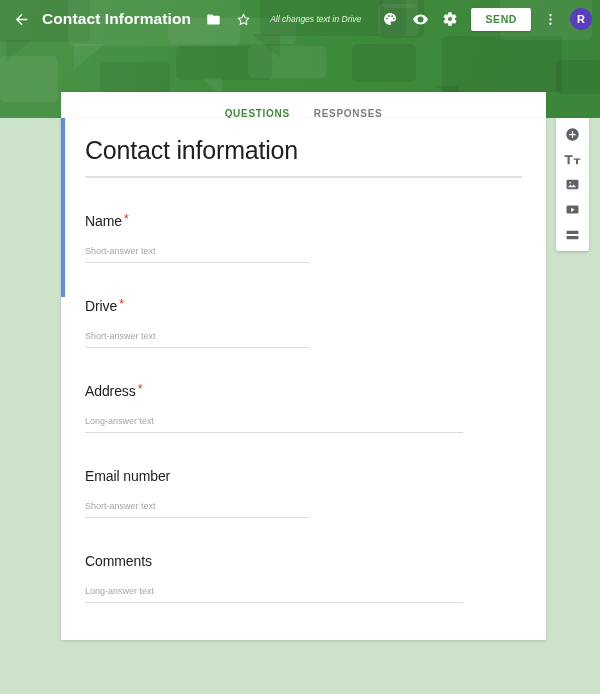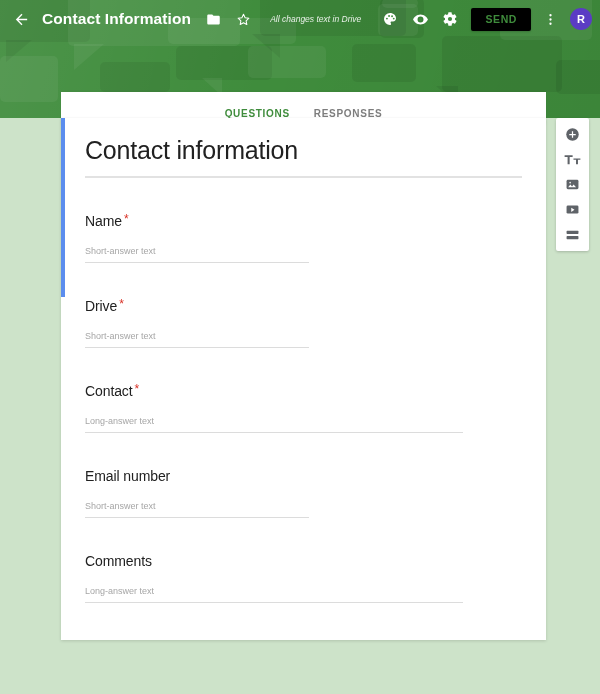--- a/index.html
+++ b/index.html
@@ -68,21 +68,21 @@
   }
   #save-status {
     color: rgba(255,255,255,0.88);
     font-size: 8.5px;
     font-style: italic;
     margin-left: 12px;
     white-space: nowrap;
   }
   #tb-spacer { flex: 1 1 auto; }
   #send-btn {
-    background: #000000;
+    background: #ffffff;
     color: #3f8c3c;
     font-size: 10.5px;
     font-weight: bold;
     letter-spacing: 0.6px;
     border: none;
     border-radius: 2px;
     height: 23px;
     padding: 0 14px;
     margin: 0 4px 0 6px;
     cursor: pointer;
@@ -338,21 +338,21 @@
 
     <div class="question">
       <span class="q-label">Drive</span><span class="req">*</span>
       <div class="answer">
         <div class="ph">Short-answer text</div>
         <div class="ul-short"></div>
       </div>
     </div>
 
     <div class="question">
-      <span class="q-label">Contact</span><span class="req">*</span>
+      <span class="q-label">Address</span><span class="req">*</span>
       <div class="answer">
         <div class="ph">Long-answer text</div>
         <div class="ul-long"></div>
       </div>
     </div>
 
     <div class="question">
       <span class="q-label">Email number</span><span class="req"></span>
       <div class="answer">
         <div class="ph">Short-answer text</div>

